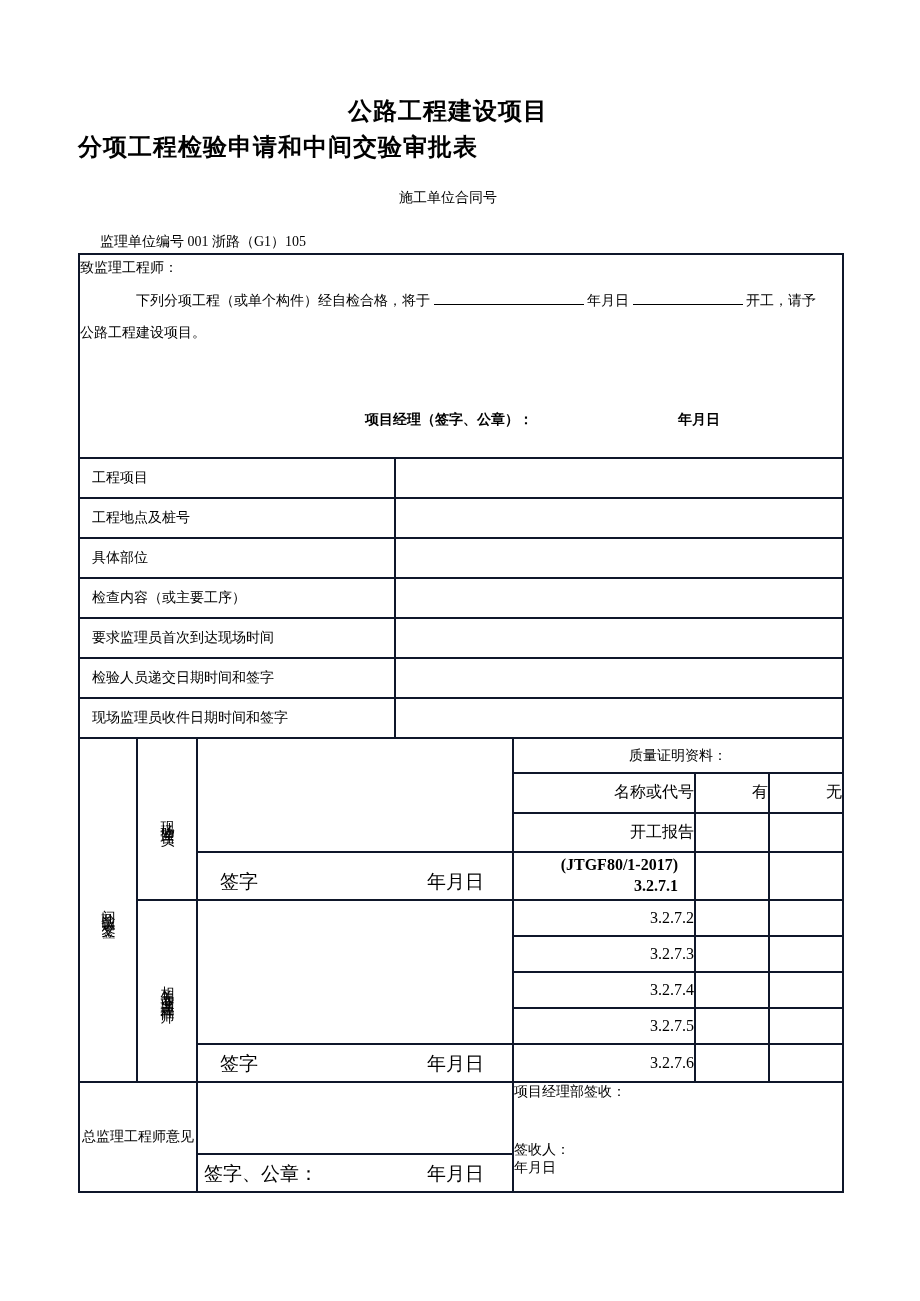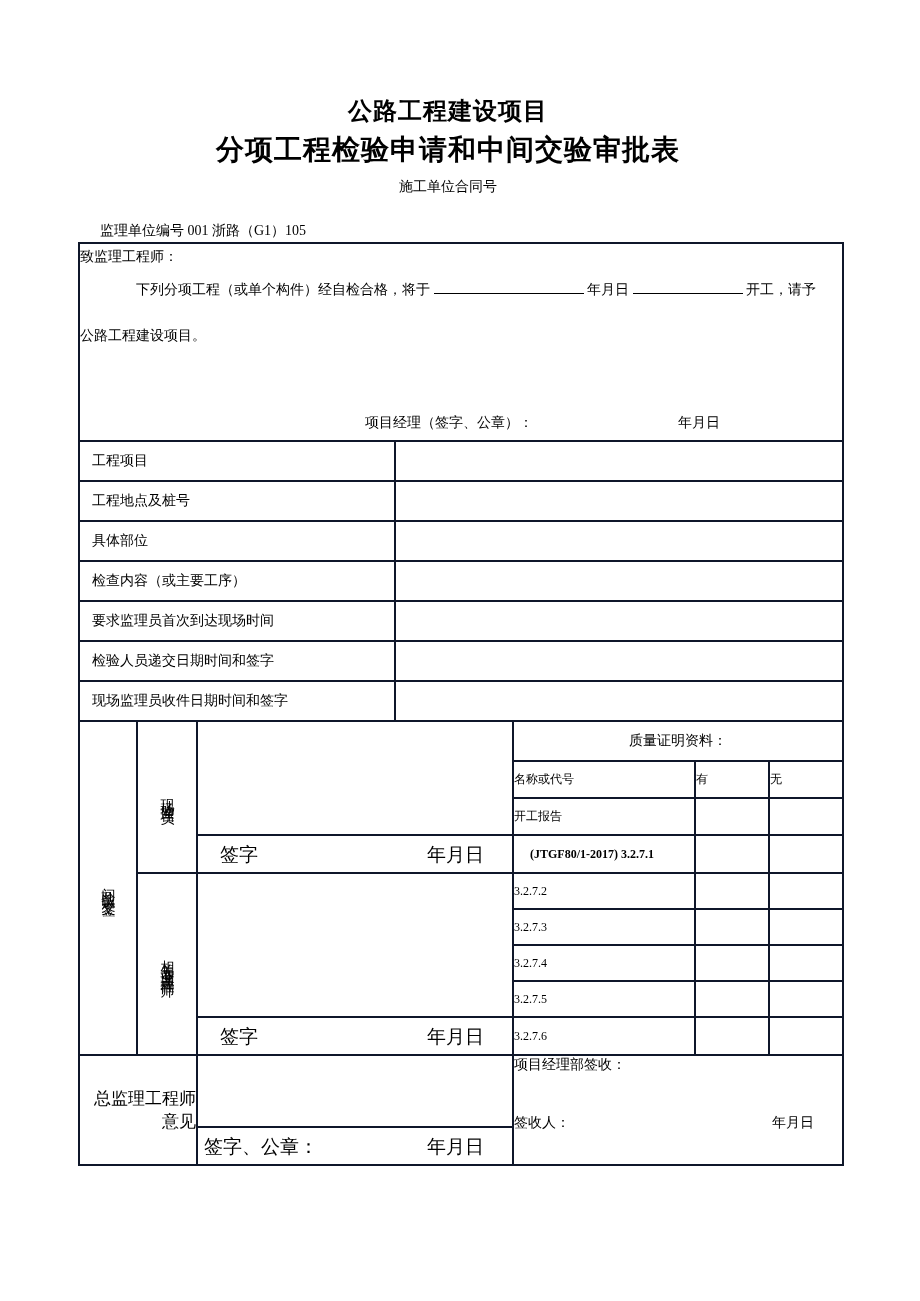--- a/index.html
+++ b/index.html
@@ -16,26 +16,25 @@
     padding: 95px 78px 60px 78px;
     position: relative;
   }
   .title1 {
     text-align: center;
     font-size: 24px;
     font-weight: bold;
     letter-spacing: 1px;
   }
   .title2 {
-    text-align: center;
-    font-size: 28px;
+    font-size: 24px;
     font-weight: bold;
     letter-spacing: 1px;
     margin-top: 4px;
-    margin-bottom: 9px;
+    margin-bottom: 26px;
   }
   .sub {
     text-align: center;
     font-size: 14px;
     margin-bottom: 26px;
   }
   .unitline {
     font-size: 14px;
     margin-left: 22px;
     margin-bottom: 2px;
@@ -50,35 +49,36 @@
     padding: 0;
     vertical-align: middle;
   }
   .intro-cell {
     padding: 8px 6px 10px 6px;
     font-size: 14px;
     line-height: 1.9;
     vertical-align: top !important;
   }
   .intro-cell .greet { margin-bottom: 6px; }
-  .intro-cell .para { text-indent: 4em; margin-bottom: 20px; }
+  .intro-cell .para { text-indent: 4em; margin-bottom: 6px; }
   .intro-cell .nowrap { white-space: nowrap; }
   .uline {
     display: inline-block;
     border-bottom: 1px solid #000;
     min-width: 150px;
     height: 1.1em;
     vertical-align: baseline;
   }
   .uline.short { min-width: 110px; }
   .sign-row {
     display: flex;
     padding: 0 44px 0 0;
     margin-top: 60px;
-    margin-bottom: 4px;
+    margin-bottom: 24px;
+    font-weight: bold;
   }
   .sign-row .left { flex: 1; text-align: center; padding-left: 140px;}
   .sign-row .right { width: 120px; text-align: left; }
   .row-label {
     padding: 10px 4px;
     font-size: 14px;
     text-align: left;
   }
   .small-row td { height: 40px; }
   .small-row .row-label { padding: 6px 12px; }
@@ -99,34 +99,35 @@
   .sigcell .bot {
     position: absolute;
     bottom: 4px;
     left: 0; right: 0;
     display: flex;
     justify-content: space-between;
     padding: 0 28px 0 22px;
     font-size: 19px;
   }
   .qhdr { text-align: center; padding: 10px 4px; font-size: 14px; }
-  .qcell { text-align: left; padding: 8px 4px; font-size: 12px; }
+  .qcell { text-align: right; padding: 8px 4px; font-size: 16px; }
   .qcell.tight { padding: 2px 16px; line-height: 1.3; font-weight: bold; }
-  .chief-label { text-align: right; font-size: 17px; }
+  .chief-label { text-align: center; font-size: 14px; }
   .recv-cell {
     position: relative;
     padding: 6px 6px;
     vertical-align: top !important;
     font-size: 14px;
   }
   .recv-cell .top { margin-bottom: 40px; }
   .recv-cell .bot {
     display: flex;
     justify-content: space-between;
     padding-right: 28px;
+    flex-direction: column;
   }
 </style>
 </head>
 <body>
 
 <div class="page">
 
   <div class="title1">公路工程建设项目</div>
   <div class="title2">分项工程检验申请和中间交验审批表</div>
   <div class="sub">施工单位合同号</div>

